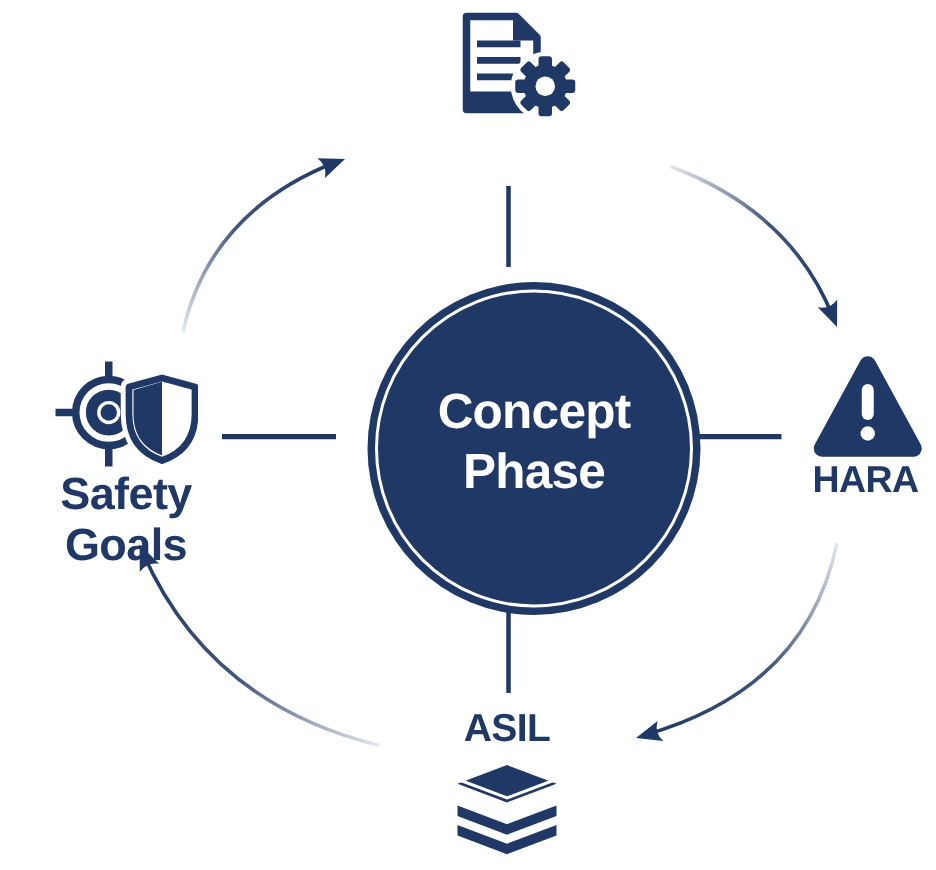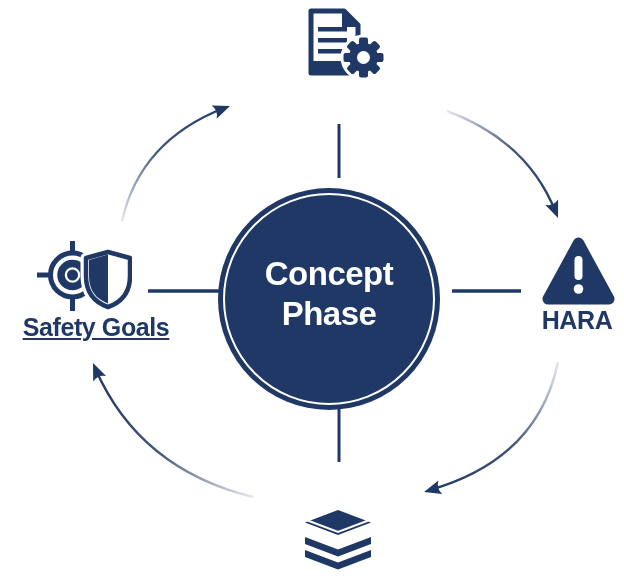--- a/index.html
+++ b/index.html
@@ -12,40 +12,40 @@
     width:624px;height:580px;
     background:var(--bg);
     font-family:"Liberation Sans",sans-serif;
     overflow:hidden;
   }
   .overlay{position:absolute;left:0;top:0;width:624px;height:580px;}
   .navy-stroke{stroke:var(--navy);}
   .navy-fill{fill:var(--navy);}
 
   .center-circle{
-    position:absolute;left:218px;top:188px;width:222px;height:222px;
+    position:absolute;left:245px;top:188px;width:222px;height:222px;
     background:var(--navy);border-radius:50%;
     display:flex;align-items:center;justify-content:center;
   }
   .center-circle::before{
     content:"";position:absolute;inset:5px;border:2px solid #ffffff;border-radius:50%;
   }
   .center-label{
     width:180px;text-align:center;
     color:#ffffff;font-weight:bold;font-size:33px;line-height:40px;
     letter-spacing:-0.5px;
     padding-bottom:10px;
   }
   .node-label{
     position:absolute;text-align:center;
     color:var(--navy);font-weight:bold;letter-spacing:-0.4px;
   }
   .label-item{left:240px;top:85px;width:200px;font-size:24px;}
   .label-hara{left:527px;top:306px;width:100px;font-size:25px;}
-  .label-safety{left:12px;top:313px;width:168px;font-size:25px;text-decoration:underline;}
+  .label-safety{left:0px;top:313px;width:168px;font-size:30px;}
   .label-asil{left:288px;top:470px;width:100px;font-size:26px;}
 
   .icon{position:absolute;}
   .icon-item{left:306px;top:8px;}
   .icon-hara{left:537px;top:234px;}
   .icon-safety{left:36px;top:240px;}
   .icon-asil{left:304px;top:510px;}
 </style>
 </head>
 <body>
@@ -129,20 +129,21 @@
     </g>
   </svg>
 
   <svg class="icon icon-hara" width="80" height="74" viewBox="0 0 80 74">
     <path d="M41.5,9 L72,65 H11 Z" class="navy-fill navy-stroke" stroke-width="11" stroke-linejoin="round"></path>
     <rect x="37.5" y="22" width="8" height="24" rx="4" fill="#ffffff"></rect>
     <circle cx="41.5" cy="55" r="4.8" fill="#ffffff"></circle>
   </svg>
   <div class="node-label label-hara">HARA</div>
 
+  <div class="node-label label-asil">ASIL</div>
   <svg class="icon icon-asil" width="68" height="62" viewBox="0 0 68 62">
     <path d="M34,0 L67,12.5 L34,25 L1,12.5 Z" class="navy-fill"></path>
     <path d="M1,9.5 L34,22 L67,9.5" fill="none" stroke="#ffffff" stroke-width="2"></path>
     <path d="M1,27 L34,39.5 L67,27 L67,34 L34,46.5 L1,34 Z" class="navy-fill"></path>
     <path d="M1,40 L34,52.5 L67,40 L67,47 L34,59.5 L1,47 Z" class="navy-fill"></path>
   </svg>
 
   <svg class="icon icon-safety" width="96" height="72" viewBox="0 0 96 72">
     <g class="navy-stroke" fill="none" stroke-width="5">
       <path d="M36.5,1 V13"></path>

